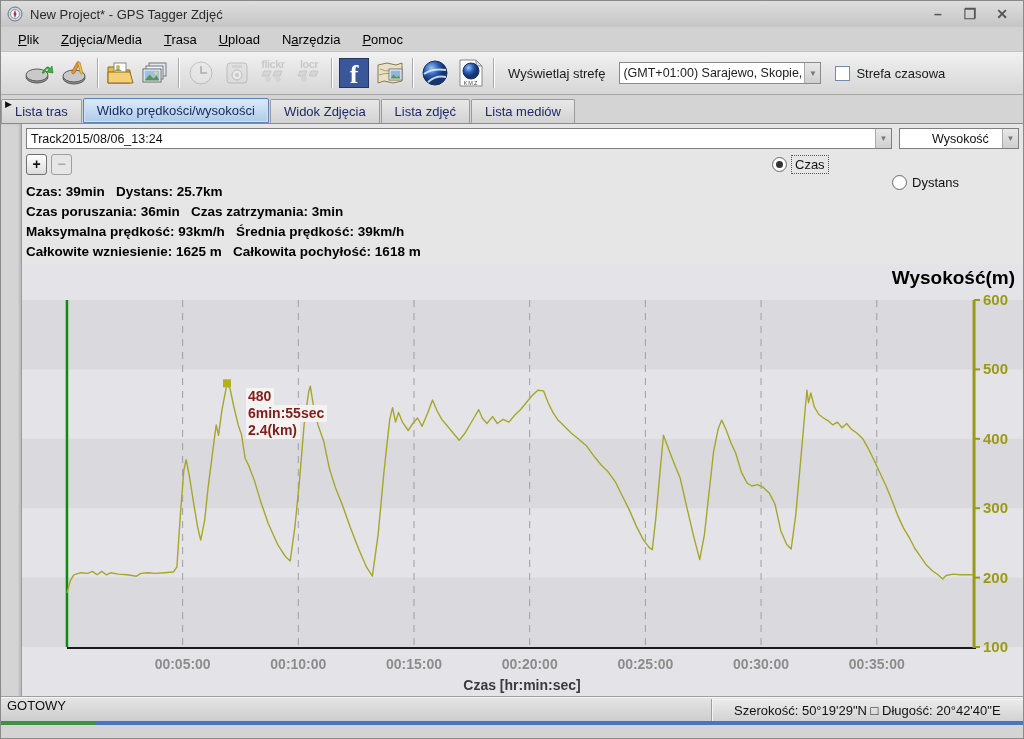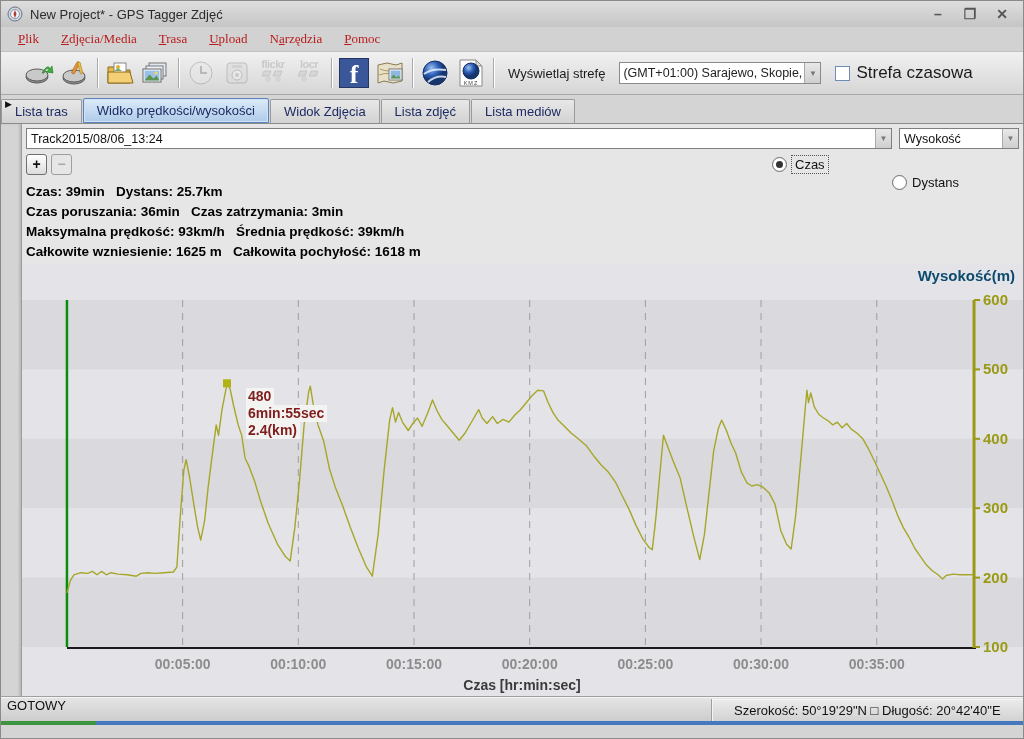--- a/index.html
+++ b/index.html
@@ -5,64 +5,64 @@
   html,body{margin:0;padding:0;background:#9a9a9a;font-family:"Liberation Sans",sans-serif;-webkit-font-smoothing:none;}
   .window{position:relative;width:1024px;height:739px;background:#d4d4d4;overflow:hidden;border:1px solid #8a8a8a;box-sizing:border-box;}
   
   .titlebar{height:26px;background:linear-gradient(#dedede,#c5c5c5);display:flex;align-items:center;padding:0 6px;}
   .title-icon{width:16px;height:16px;margin-right:7px;flex:0 0 auto;}
   .title-text{font-size:13px;color:#2b2b2b;}
   .title-buttons{margin-left:auto;display:flex;gap:14px;align-items:center;padding-right:6px;}
   .tbtn{font-size:14px;color:#555;width:18px;text-align:center;cursor:default;line-height:18px;font-weight:bold;}
   
   .menubar{height:24px;background:#d2d2d2;display:flex;align-items:center;padding-left:6px;border-bottom:1px solid #c2c2c2;}
-  .menu-item{font-size:13px;color:#b91c1c;padding:3px 11px;font-family:Liberation Serif, serif;}
+  .menu-item{font-size:13px;color:#000000;padding:3px 11px;}
   .menu-item u{text-decoration:underline;}
   
   .toolbar{height:42px;background:linear-gradient(#f1f1f1,#d6d6d6);border-bottom:1px solid #a8a8a8;display:flex;align-items:center;padding-left:20px;}
   .tool{width:36px;height:36px;display:flex;align-items:center;justify-content:center;flex:0 0 auto;}
   .tool.disabled{opacity:.45;filter:grayscale(1);}
   .tsep{width:1px;height:30px;background:#aaa;margin:0 4px;box-shadow:1px 0 0 #fff;flex:0 0 auto;}
   .brandtxt{font-size:11px;font-weight:bold;color:#9aa4b8;letter-spacing:-.5px;line-height:9px;text-align:center;}
   .tz-label{font-size:13px;color:#1a1a1a;margin:0 14px 0 10px;}
   .tz-combo{width:200px;height:20px;background:#fff;border:1px solid #8a8a8a;display:flex;align-items:center;font-size:12.5px;color:#222;}
   .tz-combo .val{flex:1;padding:0 3px;white-space:nowrap;overflow:hidden;}
   .combo-arrow{width:15px;height:100%;background:linear-gradient(#e8e8e8,#cfcfcf);border-left:1px solid #aaa;color:#777;font-size:8px;display:flex;align-items:center;justify-content:center;}
   .checkbox{width:13px;height:13px;background:#fff;border:1px solid #6e8cb4;margin:0 6px 0 14px;flex:0 0 auto;}
-  .cb-label{font-size:17px;color:#1a1a1a;}
+  .cb-label{font-size:13px;color:#1a1a1a;}
   
   .tabrow{height:28px;background:#d4d4d4;display:flex;align-items:flex-end;border-bottom:1px solid #8c8c8c;position:relative;}
   .collapse-arrow{position:absolute;left:4px;top:4px;font-size:9px;color:#111;}
   .tab{height:23px;line-height:23px;padding:0 13px;font-size:13px;color:#1d2a63;background:linear-gradient(#e8e8e8,#d2d2d2);border:1px solid #9a9a9a;border-bottom:none;border-radius:2px 2px 0 0;margin-right:1px;}
   .tab:first-of-type{margin-left:24px;}
   .tab.selected{background:linear-gradient(#dcebfa,#aecbe8);border:1px solid #5d82bb;box-shadow:inset 0 0 0 1px #cfe2f6;}
   
   .contentrow{display:flex;height:573px;}
   .leftstrip{width:20px;background:linear-gradient(90deg,#fbfbfb,#e8e8e8 55%,#cicic1,#d0d0d0);border-right:1px solid #9c9c9c;box-shadow:inset -2px 0 2px #bbb;}
   .mainpanel{flex:1;background:#e6e6e6;position:relative;overflow:hidden;}
   .comborow{display:flex;gap:7px;margin:4px 4px 0 4px;}
   .track-combo{flex:1;height:19px;background:#fff;border:1px solid #7f7f7f;display:flex;align-items:center;font-size:12.5px;color:#111;}
   .track-combo .val{flex:1;padding:0 4px;}
   .mode-combo{width:118px;height:19px;background:#fff;border:1px solid #7f7f7f;display:flex;align-items:center;font-size:12.5px;color:#111;}
-  .mode-combo .val{flex:1;padding:0 4px;}
+  .mode-combo .val{flex:1;padding:0 4px;margin-left:28px;}
   .zoomrow{height:24px;margin:3px 4px 0 4px;position:relative;display:flex;align-items:center;}
   .zbtn{width:19px;height:19px;border:1px solid #6f6f6f;border-radius:3px;background:linear-gradient(#ffffff,#dcdcdc);font-size:14px;font-weight:bold;color:#111;display:flex;align-items:center;justify-content:center;margin-right:4px;}
   .zbtn.disabled{color:#a9a9a9;border-color:#9e9e9e;background:#e6e6e6;}
   .radio-group{position:absolute;display:flex;align-items:center;gap:5px;font-size:13px;color:#111;}
   .rg-time{left:746px;}
   .rg-dist{left:866px;margin-top:36px;}
   .radio{width:13px;height:13px;border-radius:50%;border:1px solid #6f6f6f;background:radial-gradient(#ffffff 55%,#dcdcdc);position:relative;flex:0 0 auto;}
   .radio.checked::after{content:"";position:absolute;inset:3px;border-radius:50%;background:#333;}
   .focusbox{outline:1px dotted #555;padding:1px 3px;}
   .stats{margin:6px 0 0 4px;}
   .stat-line{font-size:13.5px;font-weight:bold;color:#000;line-height:20px;white-space:pre;}
   
   .chartwrap{position:relative;width:100%;height:440px;margin-top:2px;background:#e4e4e8;}
   .chartwrap svg{position:absolute;inset:0;width:100%;height:100%;}
-  .ylabel{position:absolute;top:3px;right:8px;font-size:15px;font-weight:bold;color:#0c4a6e;}
+  .ylabel{position:absolute;top:3px;right:8px;font-size:19px;font-weight:bold;color:#000000;}
   .xlabel{position:absolute;left:45px;width:910px;top:413px;text-align:center;font-size:14px;font-weight:bold;color:#3a3a3a;}
   .annot{position:absolute;left:224px;top:124px;pointer-events:none;}
   .annot div{display:table;background:rgba(243,243,241,.95);color:#7f1d1d;font-size:14px;font-weight:bold;line-height:16px;padding:0 3px 1px 2px;}
   
   .statusbar{height:23px;background:linear-gradient(#e4e4e4,#cdcdcd);border-top:1px solid #f6f6f6;box-shadow:0 -1px 0 #9f9f9f;position:relative;display:flex;}
   .status-left{font-size:13px;color:#111;padding-left:6px;}
   .status-right{position:absolute;right:0;top:1px;bottom:0;width:312px;border-left:1px solid #9f9f9f;box-shadow:inset 1px 1px 0 #f4f4f4;display:flex;align-items:center;padding-left:22px;font-size:13px;color:#111;background:linear-gradient(#ececec,#d2d2d2);box-sizing:border-box;}
   .bottomstrip{height:4px;display:flex;}
   .bs-green{width:95px;background:#3c9440;}
   .bs-blue{flex:1;background:#4678be;}

